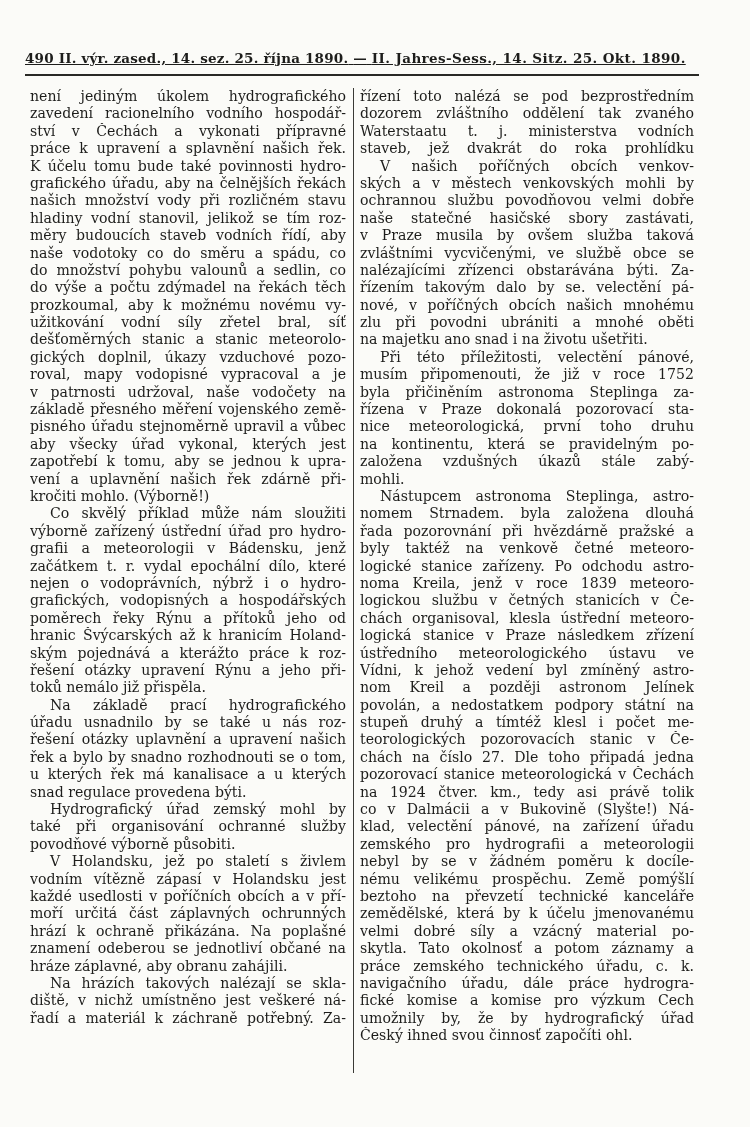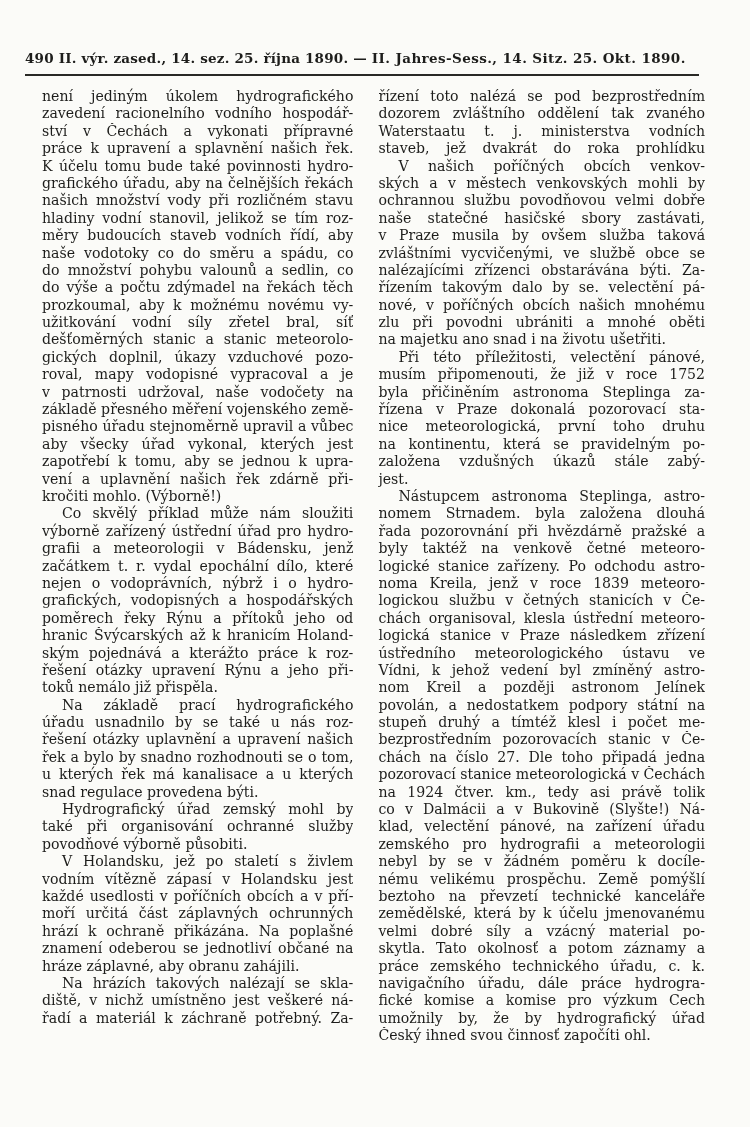--- a/index.html
+++ b/index.html
@@ -8,32 +8,33 @@
     background:#fbfbf8;
     font-family:"DejaVu Serif","Liberation Serif",serif;
     color:#1d1d1b;
     overflow:hidden;
   }
   .page{position:relative;width:750px;height:1127px;}
   .header{
     position:absolute;left:25px;top:50px;width:674px;
     font-size:13.5px;font-weight:bold;white-space:nowrap;
     letter-spacing:0.2px;
+    text-decoration:underline;
   }
   .header .ger{letter-spacing:0.4px;}
   .header-rule{
     position:absolute;left:25px;top:74px;width:674px;
     border-top:2px solid #29292б;
     border-top:2px solid #292926;
   }
   .columns{
     position:absolute;left:30px;top:88px;width:664px;
     display:flex;align-items:stretch;
   }
-  .col{font-size:14.1px;margin-left:12px;}
+  .col{font-size:14.1px;}
   .col-left{width:316px;}
   .col-right{width:334px;}
   .divider{
     width:1px;background:#3a3a36;margin:0 6px 0 7px;
     align-self:stretch;min-height:985px;
   }
   .line{
     height:17.4px;line-height:17.4px;
     text-align:justify;text-align-last:justify;
     white-space:nowrap;overflow:hidden;
@@ -128,36 +129,36 @@
         <div class="line">nové, v poříčných obcích našich mnohému</div>
         <div class="line">zlu při povodni ubrániti a mnohé oběti</div>
         <div class="line end">na majetku ano snad i na životu ušetřiti.</div>
         <div class="line indent">Při této příležitosti, velectění pánové,</div>
         <div class="line">musím připomenouti, že již v roce 1752</div>
         <div class="line">byla přičiněním astronoma Steplinga za-</div>
         <div class="line">řízena v Praze dokonalá pozorovací sta-</div>
         <div class="line">nice meteorologická, první toho druhu</div>
         <div class="line">na kontinentu, která se pravidelným po-</div>
         <div class="line">založena vzdušných úkazů stále zabý-</div>
-        <div class="line end">jest.</div>
+        <div class="line end">mohli.</div>
         <div class="line indent">Nástupcem astronoma Steplinga, astro-</div>
         <div class="line">nomem Strnadem. byla založena dlouhá</div>
         <div class="line">řada pozorovnání při hvězdárně pražské a</div>
         <div class="line">byly taktéž na venkově četné meteoro-</div>
         <div class="line">logické stanice zařízeny. Po odchodu astro-</div>
         <div class="line">noma Kreila, jenž v roce 1839 meteoro-</div>
         <div class="line">logickou službu v četných stanicích v Če-</div>
         <div class="line">chách organisoval, klesla ústřední meteoro-</div>
         <div class="line">logická stanice v Praze následkem zřízení</div>
         <div class="line">ústředního meteorologického ústavu ve</div>
         <div class="line">Vídni, k jehož vedení byl zmíněný astro-</div>
         <div class="line">nom Kreil a později astronom Jelínek</div>
         <div class="line">povolán, a nedostatkem podpory státní na</div>
         <div class="line">stupeň druhý a tímtéž klesl i počet me-</div>
-        <div class="line">bezprostředním pozorovacích stanic v Če-</div>
+        <div class="line">teorologických pozorovacích stanic v Če-</div>
         <div class="line">chách na číslo 27. Dle toho připadá jedna</div>
         <div class="line">pozorovací stanice meteorologická v Čechách</div>
         <div class="line">na 1924 čtver. km., tedy asi právě tolik</div>
         <div class="line">co v Dalmácii a v Bukovině (Slyšte!) Ná-</div>
         <div class="line">klad, velectění pánové, na zařízení úřadu</div>
         <div class="line">zemského pro hydrografii a meteorologii</div>
         <div class="line">nebyl by se v žádném poměru k docíle-</div>
         <div class="line">nému velikému prospěchu. Země pomýšlí</div>
         <div class="line">beztoho na převzetí technické kanceláře</div>
         <div class="line">zemědělské, která by k účelu jmenovanému</div>

